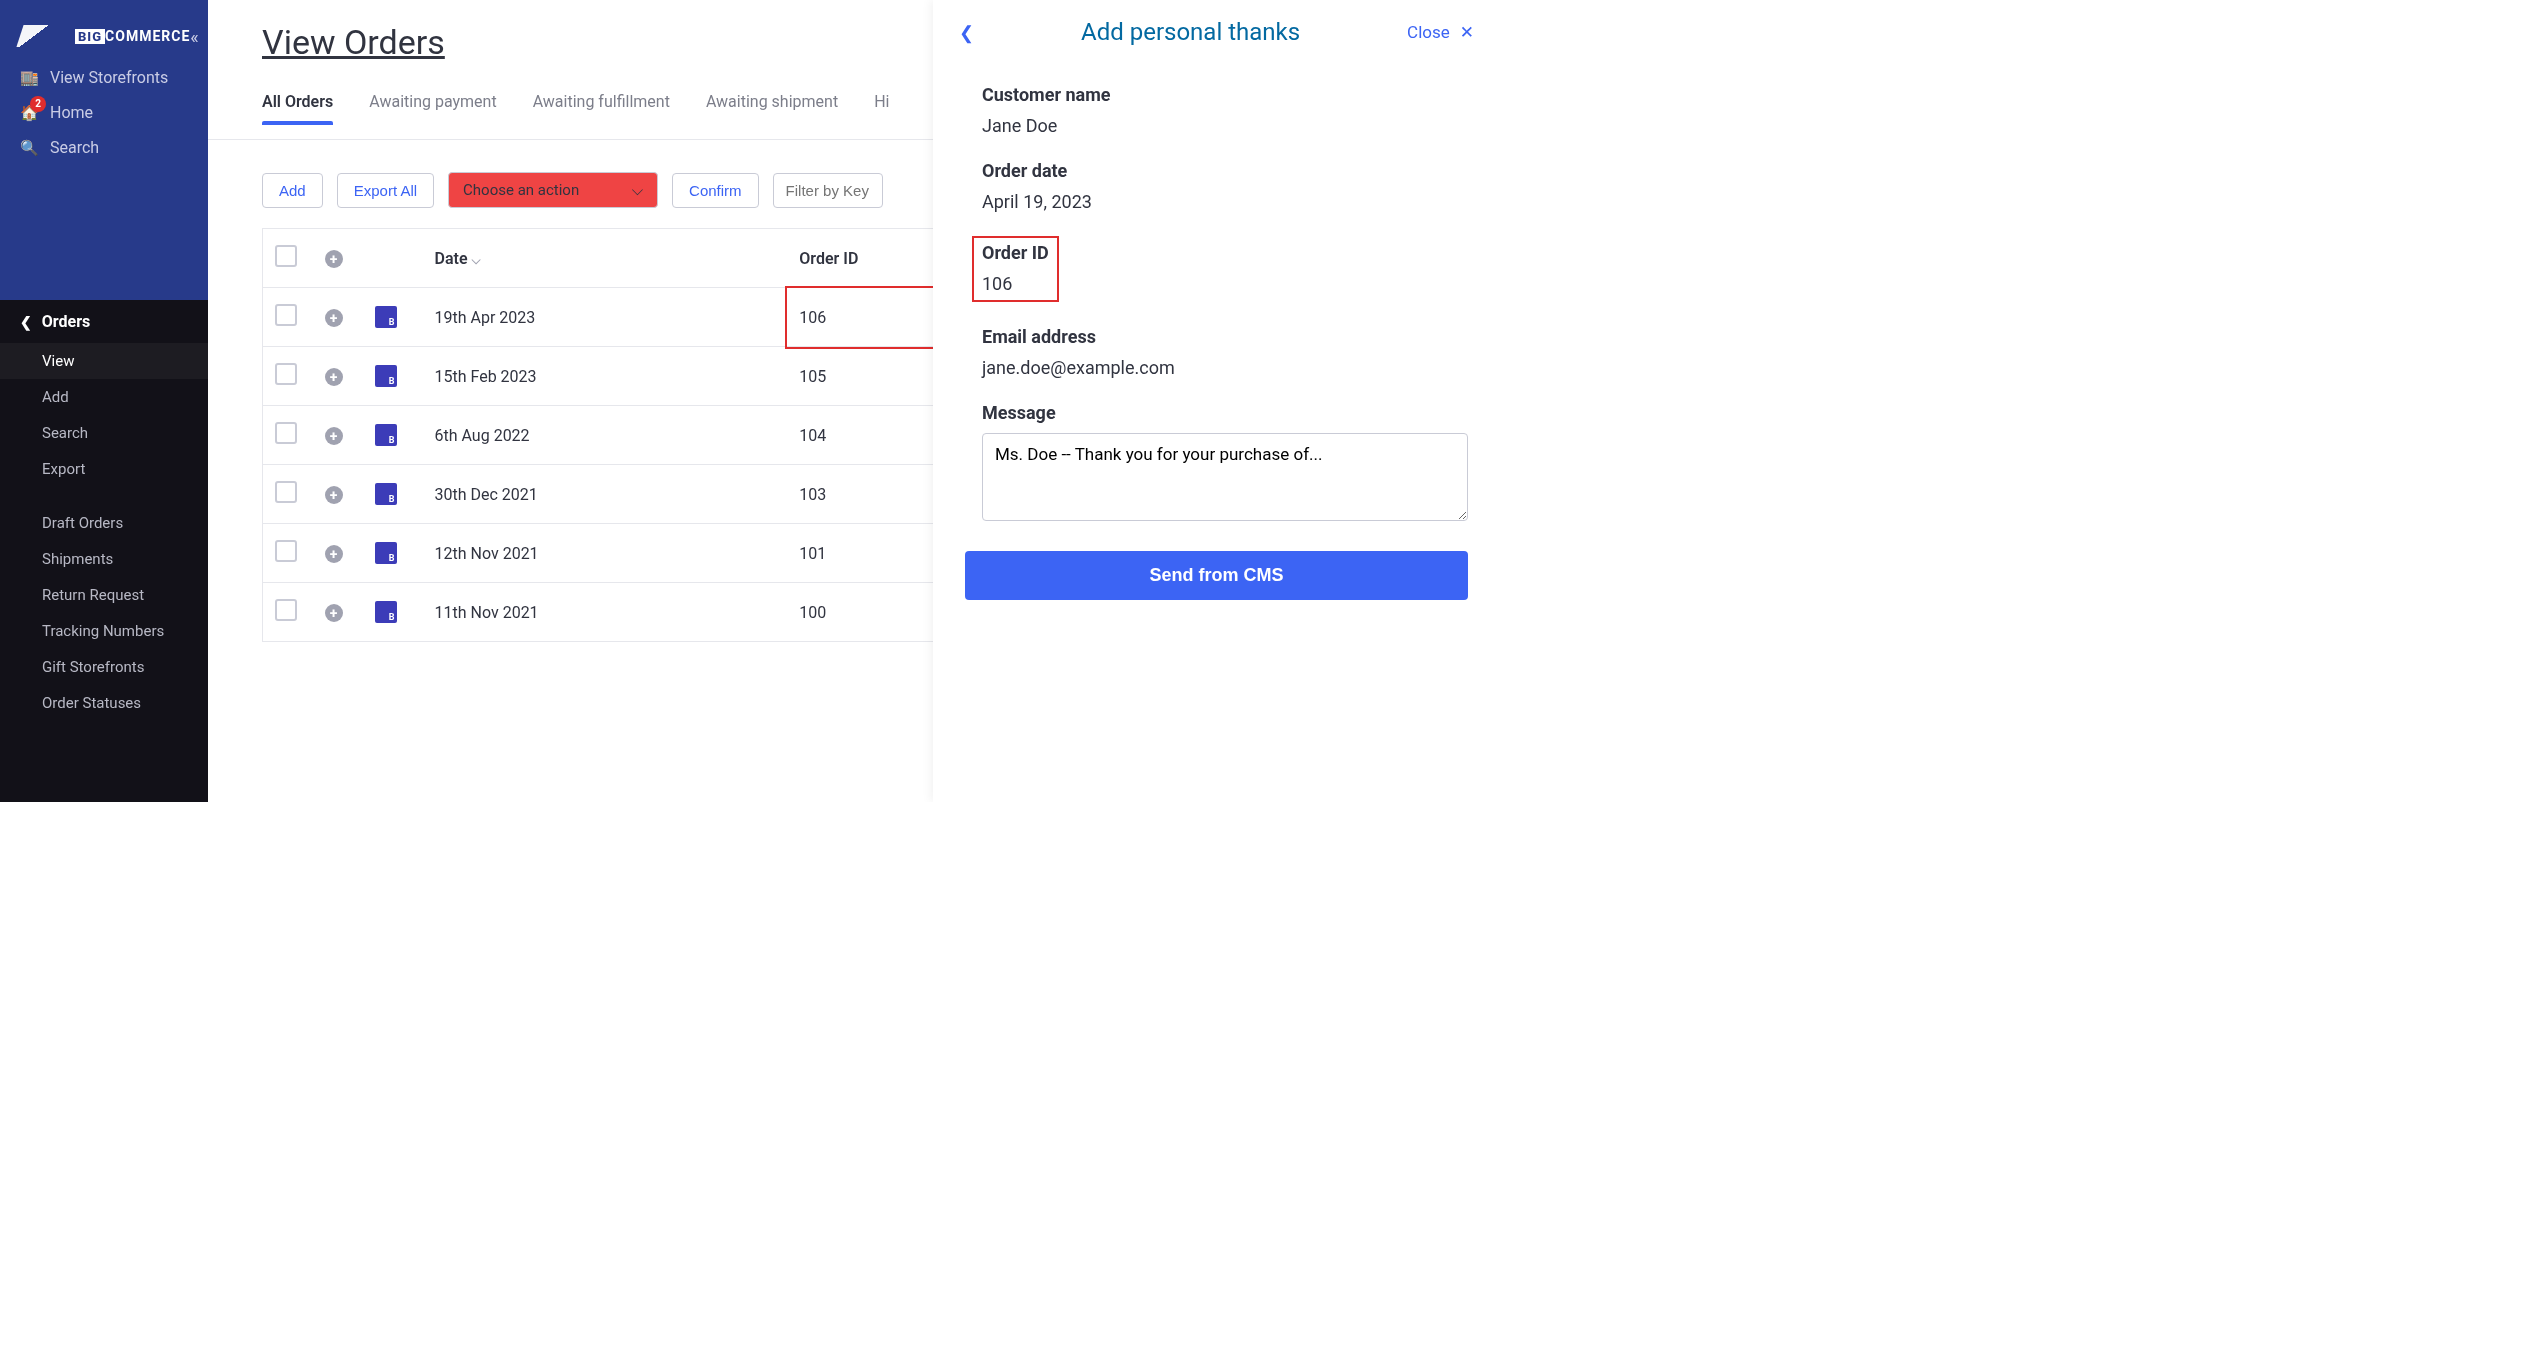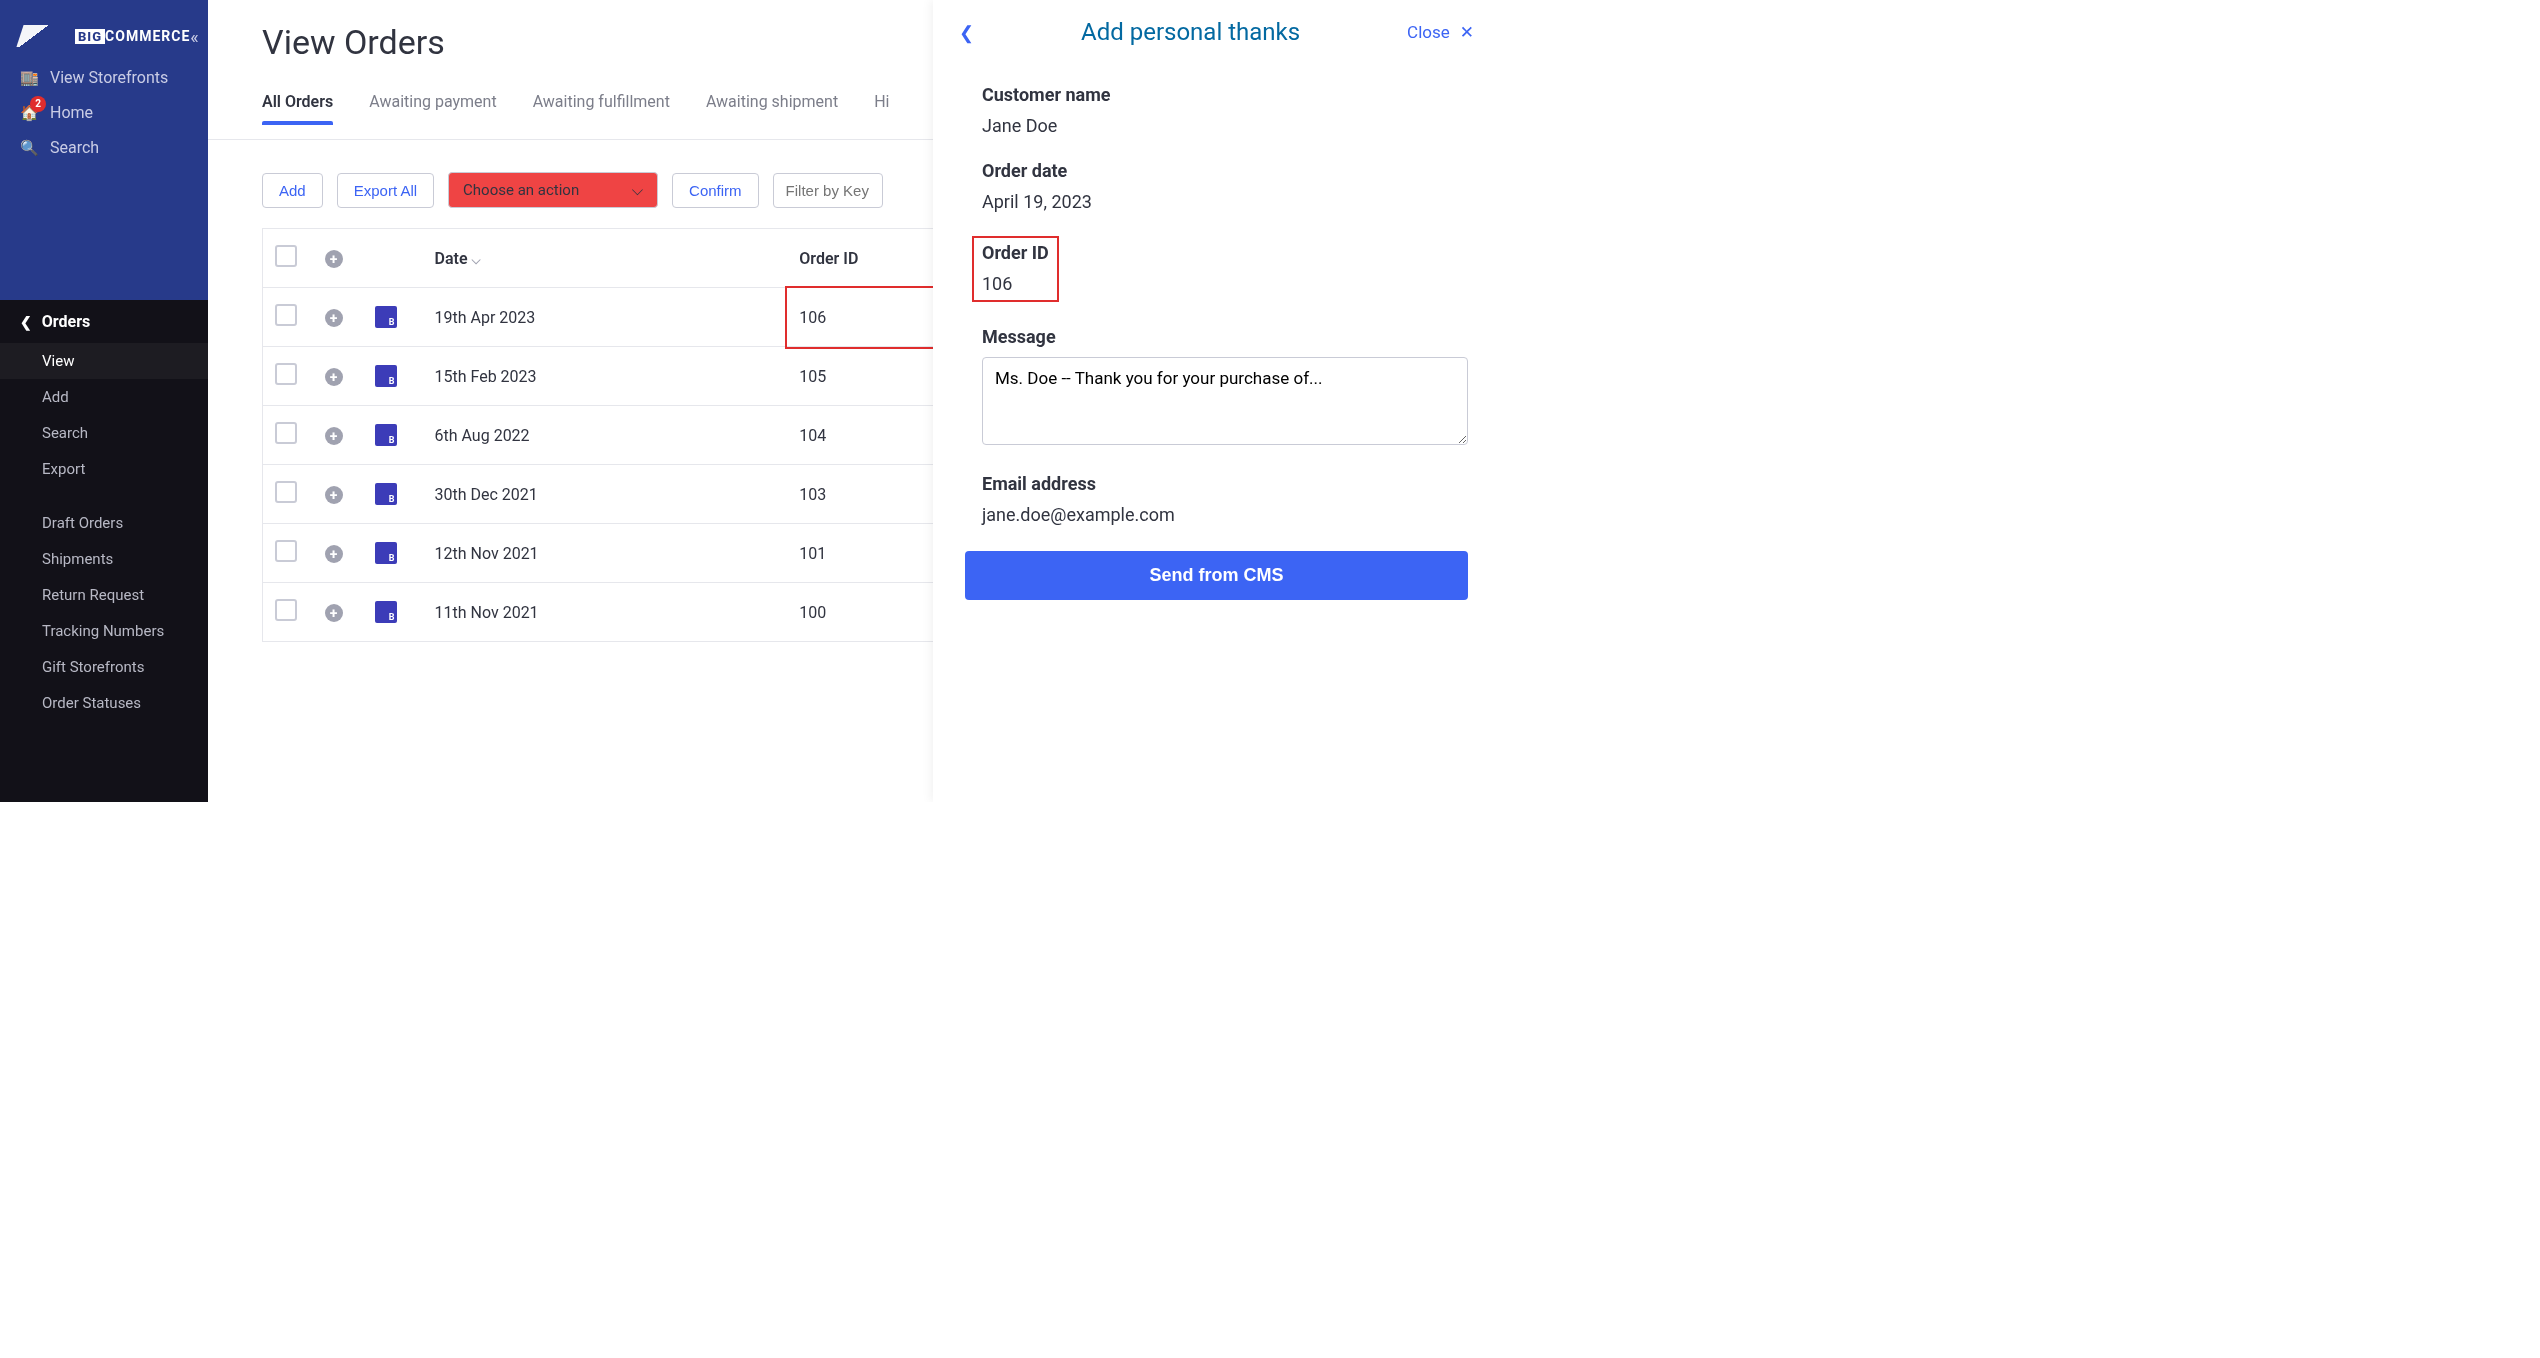--- a/index.html
+++ b/index.html
@@ -20,21 +20,21 @@
   .brand-nav .item .badge { position:absolute; top:-8px; right:-6px; background:#E02D2D; color:#fff; width:16px; height:16px; border-radius:50%; font-size:10px; display:flex; align-items:center; justify-content:center; font-weight:700; }
 
   .section-head { display:flex; align-items:center; gap:10px; padding:12px 20px; background:#121118; color:#fff; font-weight:700; font-size:16px; }
   .section-head .chev { font-size:14px; }
   .subnav .sitem { padding:9px 20px 9px 42px; font-size:15px; color:#B7B8C4; cursor:pointer; }
   .subnav .sitem.active { background:#1d1c22; color:#fff; }
   .subnav .spacer { height:18px; }
 
   
   .main { position:absolute; left:208px; top:0; right:0; bottom:0; background:#fff; }
-  .page-title { font-size:34px; color:#313440; font-weight:400; padding:22px 54px 14px; }
+  .page-title { font-size:34px; color:#313440; font-weight:400; padding:22px 54px 14px;text-decoration:underline; }
   .tabs { display:flex; gap:36px; padding:0 54px; border-bottom:1px solid #E6E7EC; margin-top:6px;}
   .tabs .tab { padding:10px 0 14px; font-size:16px; color:#7C7E8A; cursor:pointer; white-space:nowrap; }
   .tabs .tab.active { color:#313440; font-weight:600; }
   .tabs .tab.active::after { content:""; display:block; height:4px; background:#3C64F4; margin-top:10px; border-radius:2px 2px 0 0; }
 
   .content { padding:32px 54px; }
   .toolbar { display:flex; gap:14px; align-items:center; margin-bottom:20px; }
   .btn { border:1px solid #C9CBD6; background:#fff; padding:8px 16px; font-size:15px; border-radius:4px; cursor:pointer; }
   .btn.blue-text { color:#3C64F4; }
   .select { border:1px solid #C9CBD6; background:#ef4444; padding:8px 14px; font-size:15px; border-radius:4px; width:210px; display:flex; justify-content:space-between; align-items:center; color:#313440; cursor:pointer;}
@@ -234,22 +234,22 @@
       <div class="fh">Order date</div>
       <div class="fv">April 19, 2023</div>
     </div>
     <div class="field">
       <div class="oid-block">
         <div class="fh">Order ID</div>
         <div class="fv">106</div>
       </div>
     </div>
     <div class="field">
+      <div class="fh">Email address</div>
+      <div class="fv">jane.doe@example.com</div>
+    </div>
+    <div class="field">
       <div class="fh">Message</div>
       <textarea class="msgbox" style="">Ms. Doe -- Thank you for your purchase of...</textarea>
     </div>
-    <div class="field">
-      <div class="fh">Email address</div>
-      <div class="fv">jane.doe@example.com</div>
-    </div>
     <button class="sendbtn">Send from CMS</button>
   </div>
 </div>
 
 </body></html>

